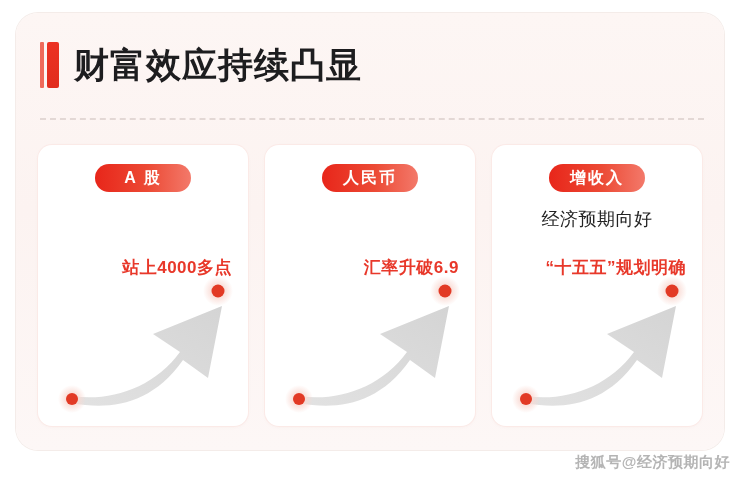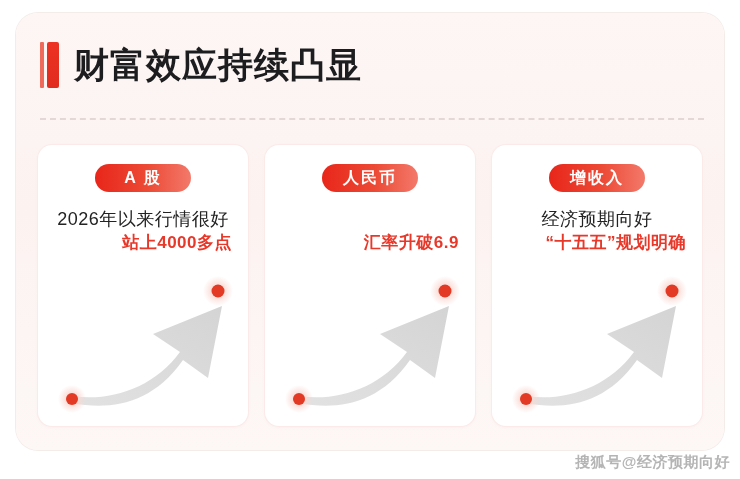--- a/index.html
+++ b/index.html
@@ -121,21 +121,21 @@
     width: 100%;
     text-align: center;
     font-size: 18px;
     color: #232323;
     letter-spacing: 0.5px;
     white-space: nowrap;
   }
 
   .card-highlight {
     position: absolute;
-    top: 86px;
+    top: 111px;
     right: 16px;
     font-size: 17px;
     font-weight: bold;
     color: #e8382a;
     letter-spacing: 0.5px;
     white-space: nowrap;
   }
 
   
   .arrow-graphic {
@@ -171,21 +171,20 @@
     </span>
     <span id="page-title">财富效应持续凸显</span>
   </div>
 
   <div id="divider"></div>
 
   <div id="card-row">
 
     <div class="card">
       <div class="badge">A 股</div>
-      <div class="card-headline">2026年以来行情很好</div>
       <div class="card-highlight">站上4000多点</div>
       <svg class="arrow-graphic" viewBox="0 0 186 150">
         <defs>
           <linearGradient id="agr1" x1="0" y1="1" x2="1" y2="0">
             <stop offset="0%" stop-color="#e2e2e2"></stop>
             <stop offset="100%" stop-color="#d4d4d4"></stop>
           </linearGradient>
           <radialGradient id="halo1">
             <stop offset="35%" stop-color="#f9d9d2" stop-opacity="0.95"></stop>
             <stop offset="100%" stop-color="#f9d9d2" stop-opacity="0"></stop>

